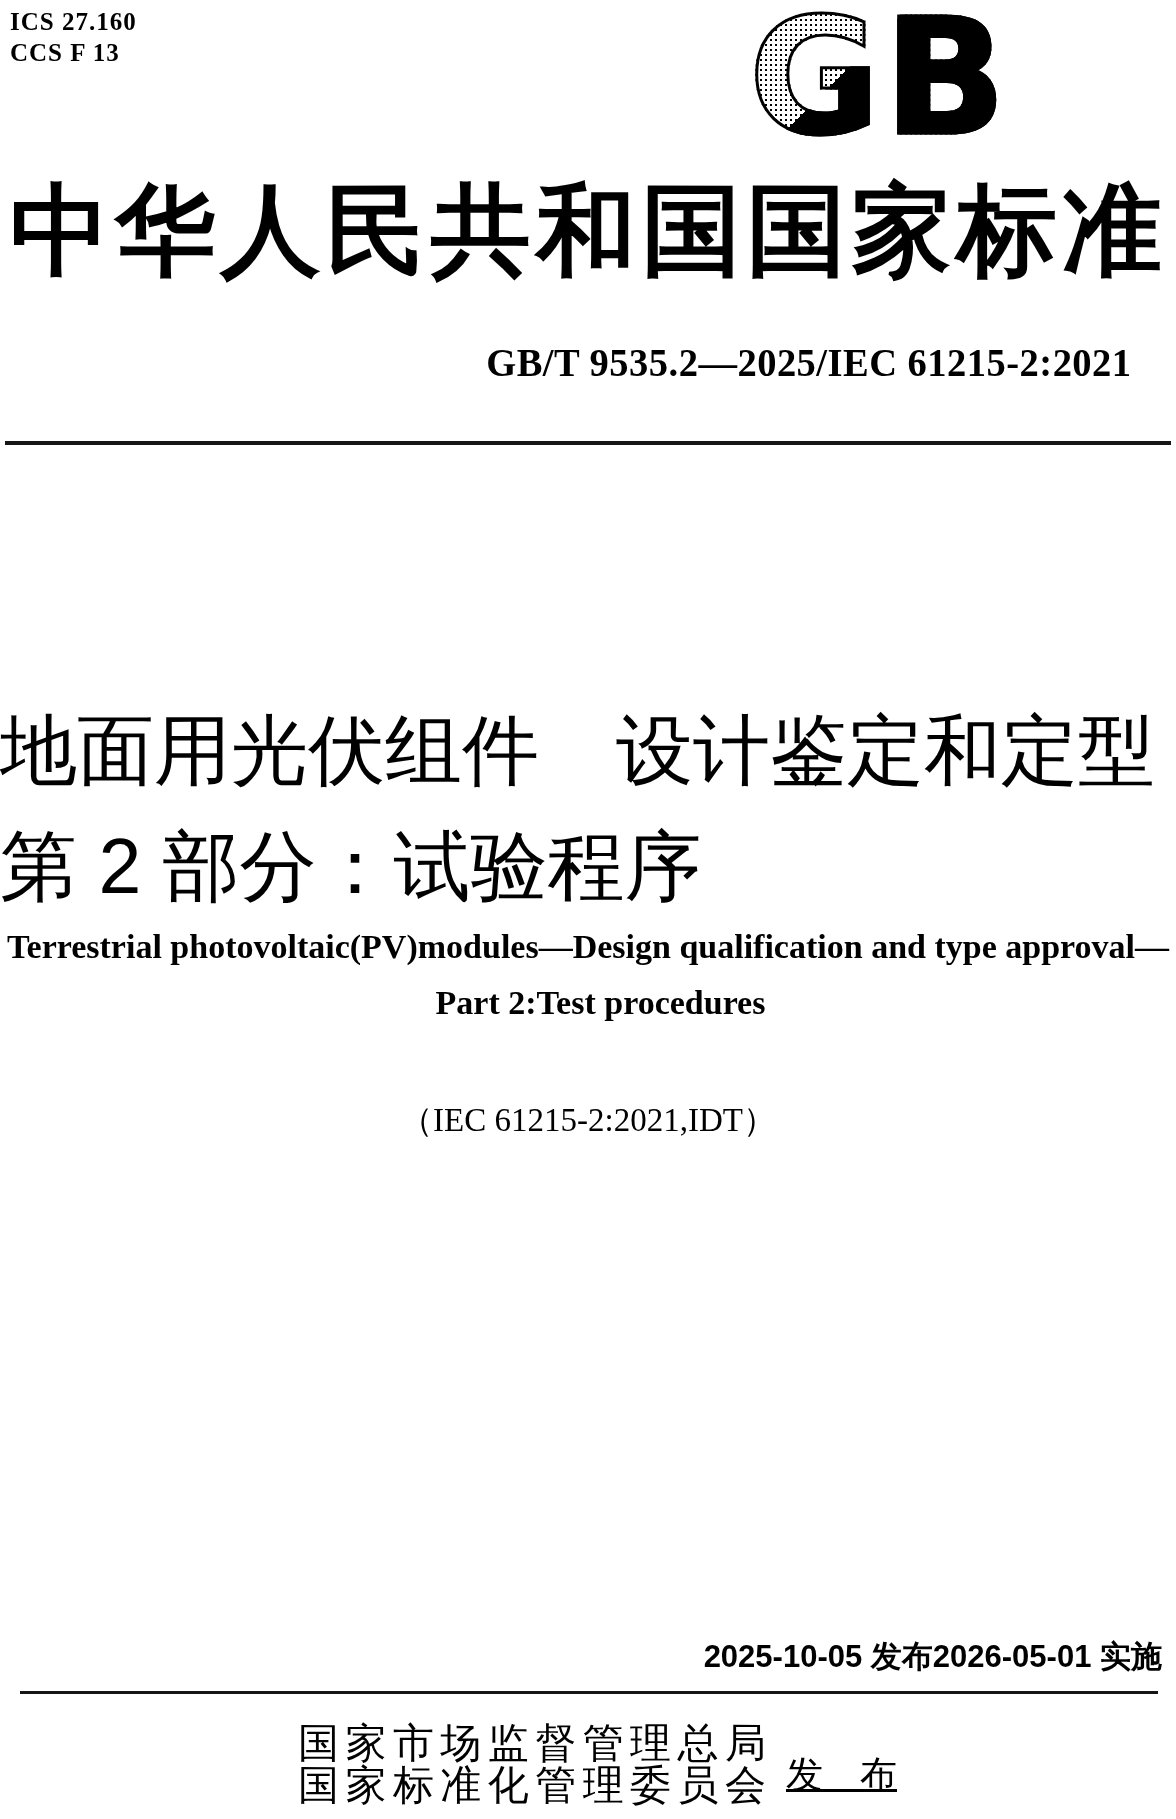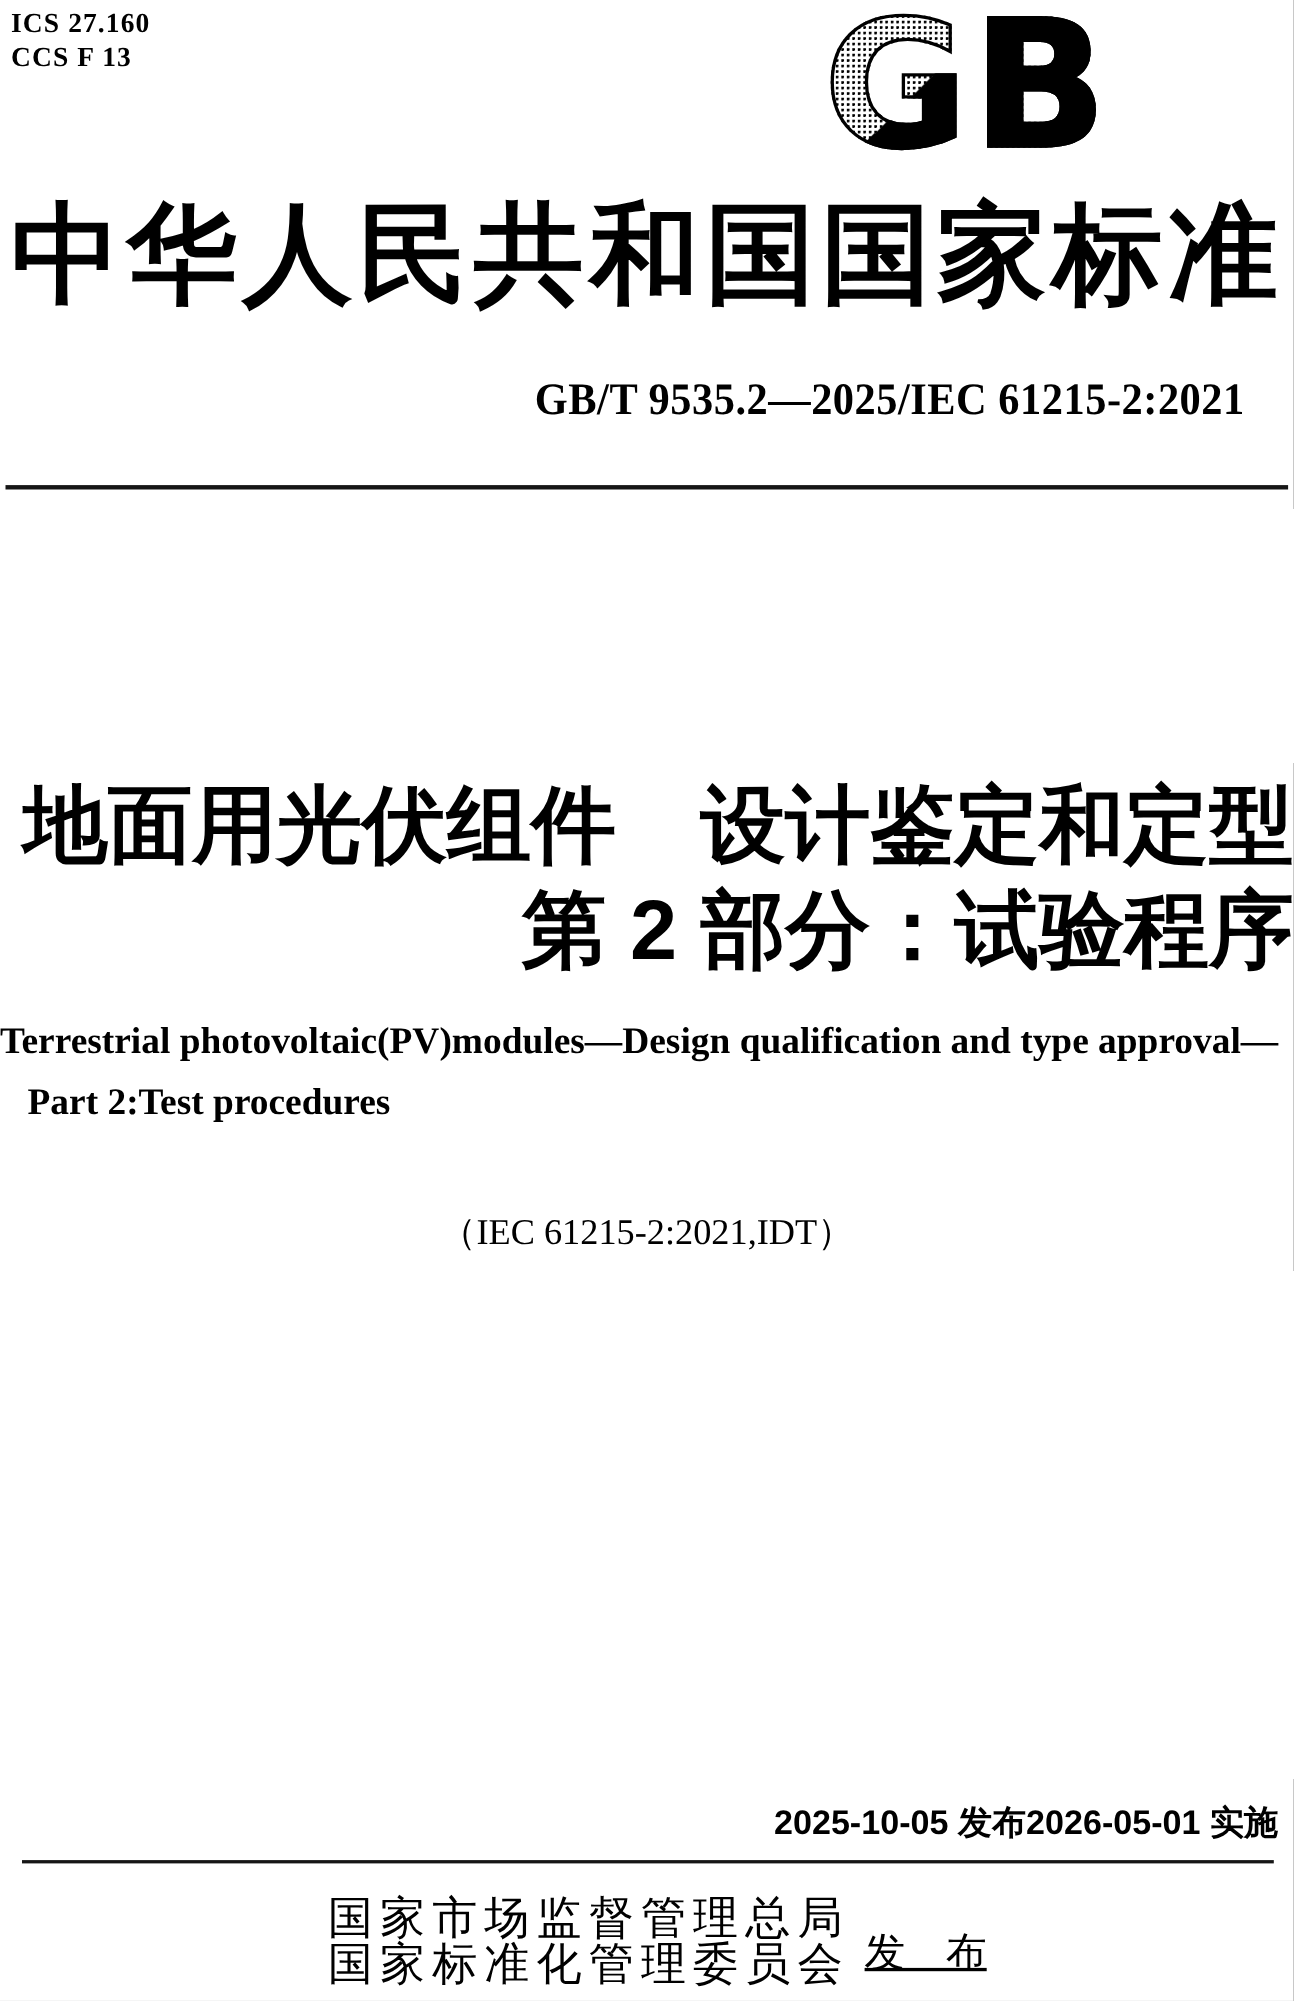--- a/index.html
+++ b/index.html
@@ -61,29 +61,29 @@
     white-space:nowrap;
   }
   .rule-top{
     position:absolute;top:441px;left:5px;right:5px;height:4px;
   }
   .rule-bottom{
     position:absolute;top:1691px;left:20px;right:18px;height:3px;
   }
   
   .zh-title{
-    position:absolute;left:0;right:0;text-align:right;
+    position:absolute;left:0;right:0;text-align:left;
     font-family:"Liberation Sans",sans-serif;
-    font-weight:bold;white-space:pre;
+    font-weight:normal;white-space:pre;
   }
   .zh-line1{top:708px;font-size:77px;line-height:1.1;}
-  .zh-line2{top:804px;font-size:77px;line-height:1.1;padding-left:36px;}
+  .zh-line2{top:824px;font-size:77px;line-height:1.1;}
   
   .en-title{
-    position:absolute;left:0;right:0;text-align:left;
+    position:absolute;left:0;right:0;text-align:center;
     font-family:"Liberation Serif",serif;
     font-weight:bold;font-size:34px;line-height:1.1;
   }
   .en-line1{top:928px;}
   .en-line2{top:984px;margin-left:25px;}
   .idt-note{
     position:absolute;left:0;right:0;top:1098px;text-align:center;
     font-family:"Liberation Serif",serif;
     font-weight:normal;font-size:33px;
   }

